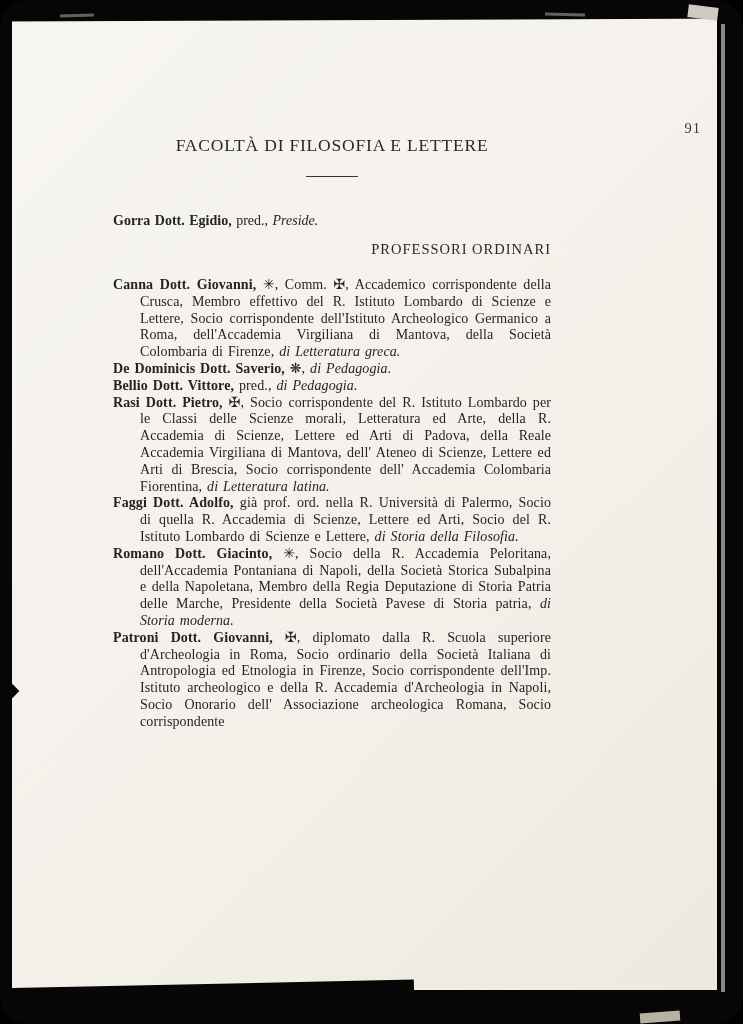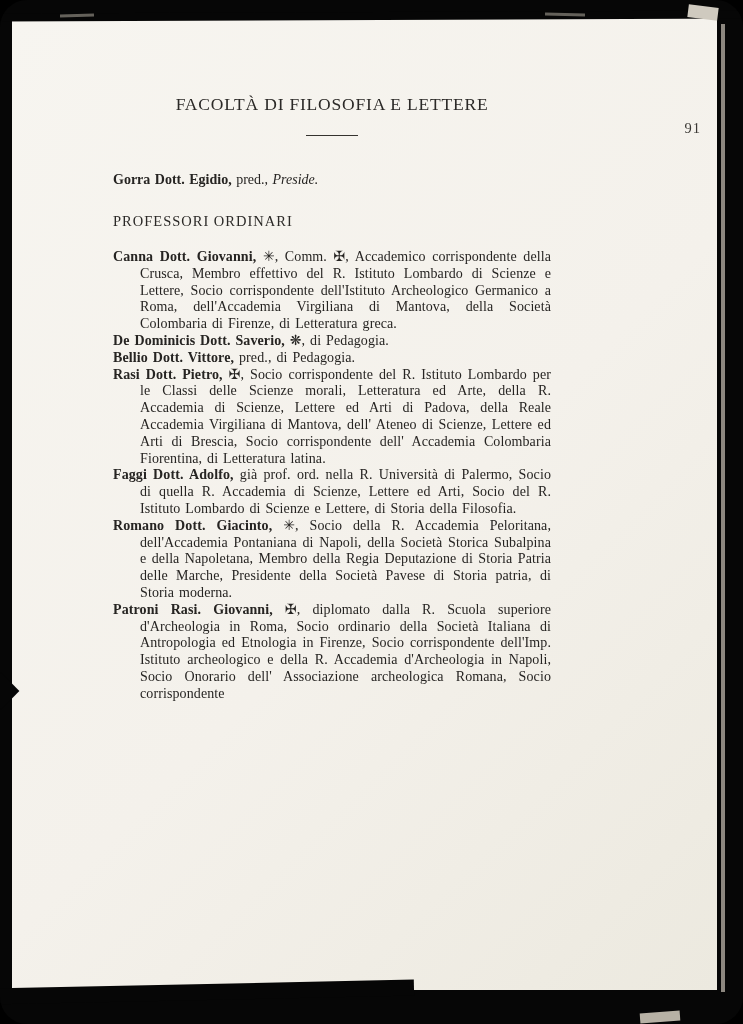--- a/index.html
+++ b/index.html
@@ -28,62 +28,62 @@
     font-size:14.5px;
     letter-spacing:1px;
     color:#3a3834;
   }
   .content {
     position:absolute;
     left:101px; top:0;
     width:438px;
   }
   .title {
-    margin-top:78px;
+    margin-top:119px;
     text-align:center;
     font-size:17.5px;
     font-weight:normal;
     letter-spacing:0.8px;
     white-space:nowrap;
     color:#2b2927;
   }
   .title-rule {
     width:52px;
     border-top:1.6px solid #35332f;
     margin:20px auto 0 auto;
   }
   .preside {
     margin-top:36px;
     font-size:14px;
     word-spacing:1px;
   }
   .preside .name { font-weight:bold; }
   .preside .role { font-style:italic; }
   .section {
-    margin-top:25px;
-    text-align:left;
+    margin-top:12px;
+    text-align:right;
     font-size:14.5px;
     font-weight:normal;
     letter-spacing:1px;
     color:#2b2927;
   }
   .entries {
     margin-top:19px;
     font-size:14px;
     line-height:16.8px;
     text-align:justify;
     word-spacing:1.3px;
     letter-spacing:0.1px;
   }
   .entry {
     padding-left:27px;
     text-indent:-27px;
   }
   .entry .name { font-weight:bold; }
-  .entry .subject { }
+  .entry .subject { font-style:italic; }
 
   
   .edge-line-right {
     position:absolute;
     left:721px; top:24px;
     width:4px; height:968px;
     background:#a59f95;
     opacity:0.85;
   }
   .blob-left {
@@ -182,21 +182,21 @@
           <span class="subject">di Storia della Filosofia.</span>
         </p>
 
         <p class="entry">
           <span class="name">Romano Dott. Giacinto,</span>
           <span class="body">✳, Socio della R. Accademia Peloritana, dell'Accademia Pontaniana di Napoli, della Società Storica Subalpina e della Napoletana, Membro della Regia Deputazione di Storia Patria delle Marche, Presidente della Società Pavese di Storia patria,</span>
           <span class="subject">di Storia moderna.</span>
         </p>
 
         <p class="entry">
-          <span class="name">Patroni Rasi. Giovanni,</span>
+          <span class="name">Patroni Dott. Giovanni,</span>
           <span class="body">✠, diplomato dalla R. Scuola superiore d'Archeologia in Roma, Socio ordinario della Società Italiana di Antropologia ed Etnologia in Firenze, Socio corrispondente dell'Imp. Istituto archeologico e della R. Accademia d'Archeologia in Napoli, Socio Onorario dell' Associazione archeologica Romana, Socio corrispondente</span>
           <span class="subject"></span>
         </p>
 
       </div>
     </div>
   </div>
 
   <div class="top-ragged"></div>
   <div class="edge-line-right"></div>

